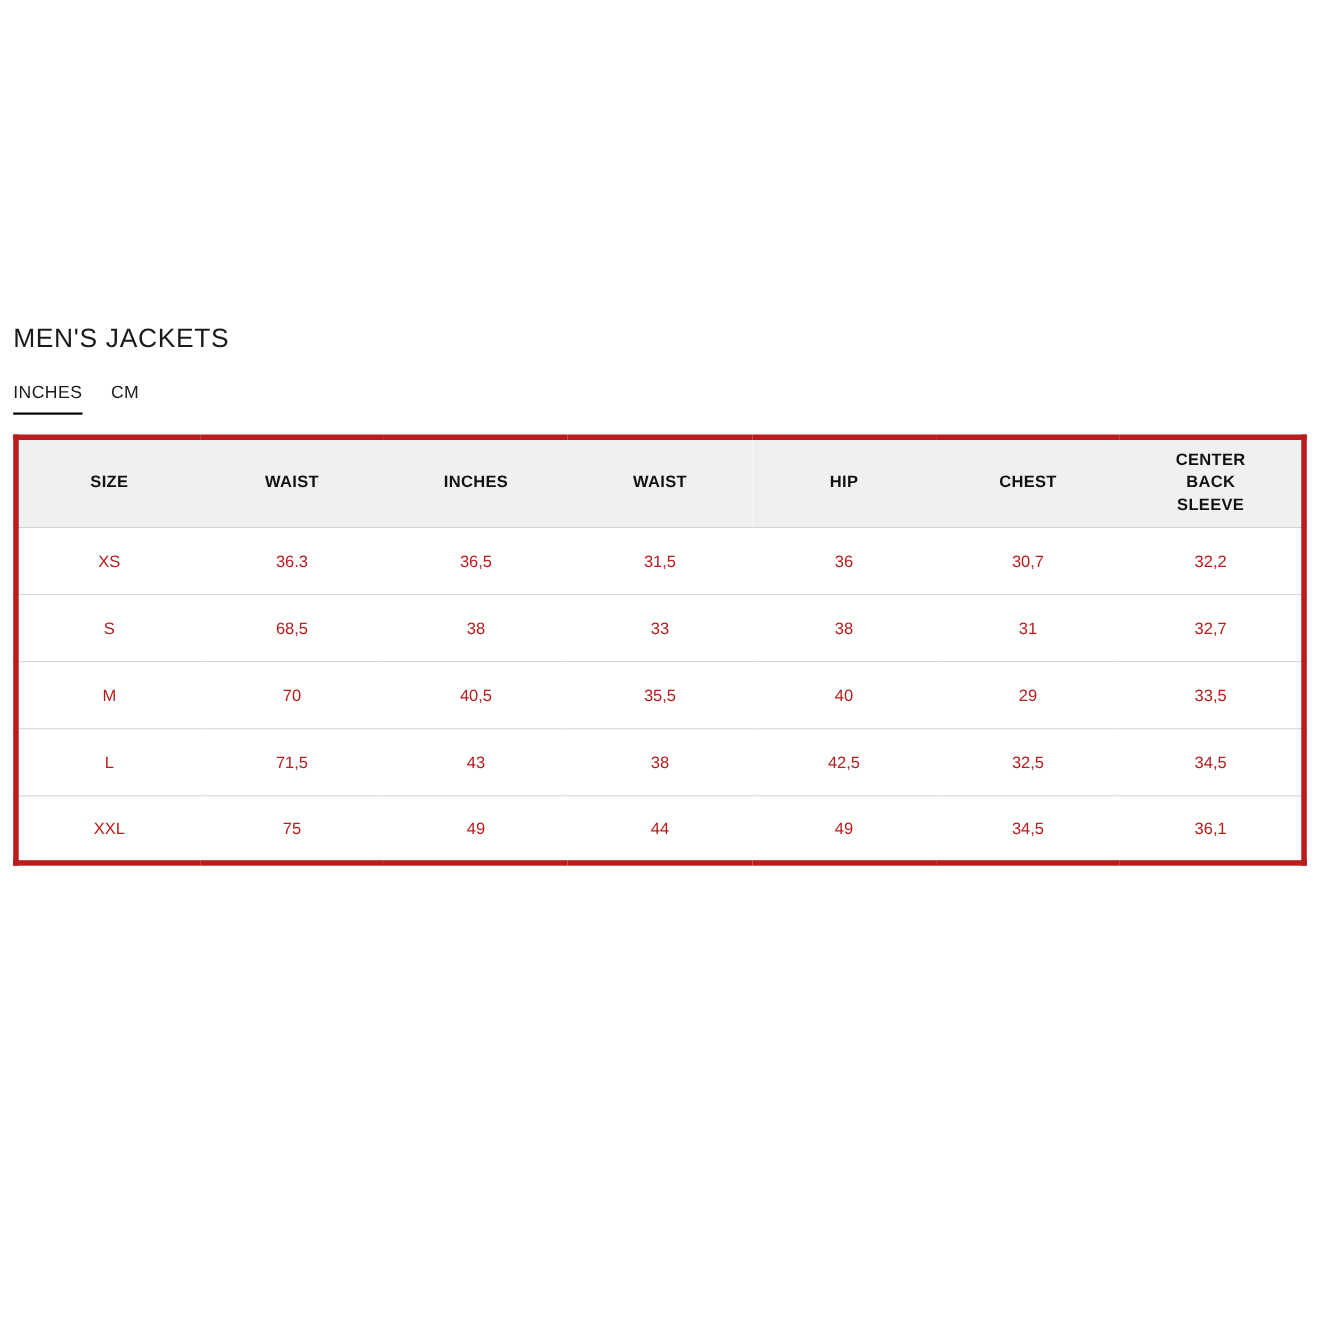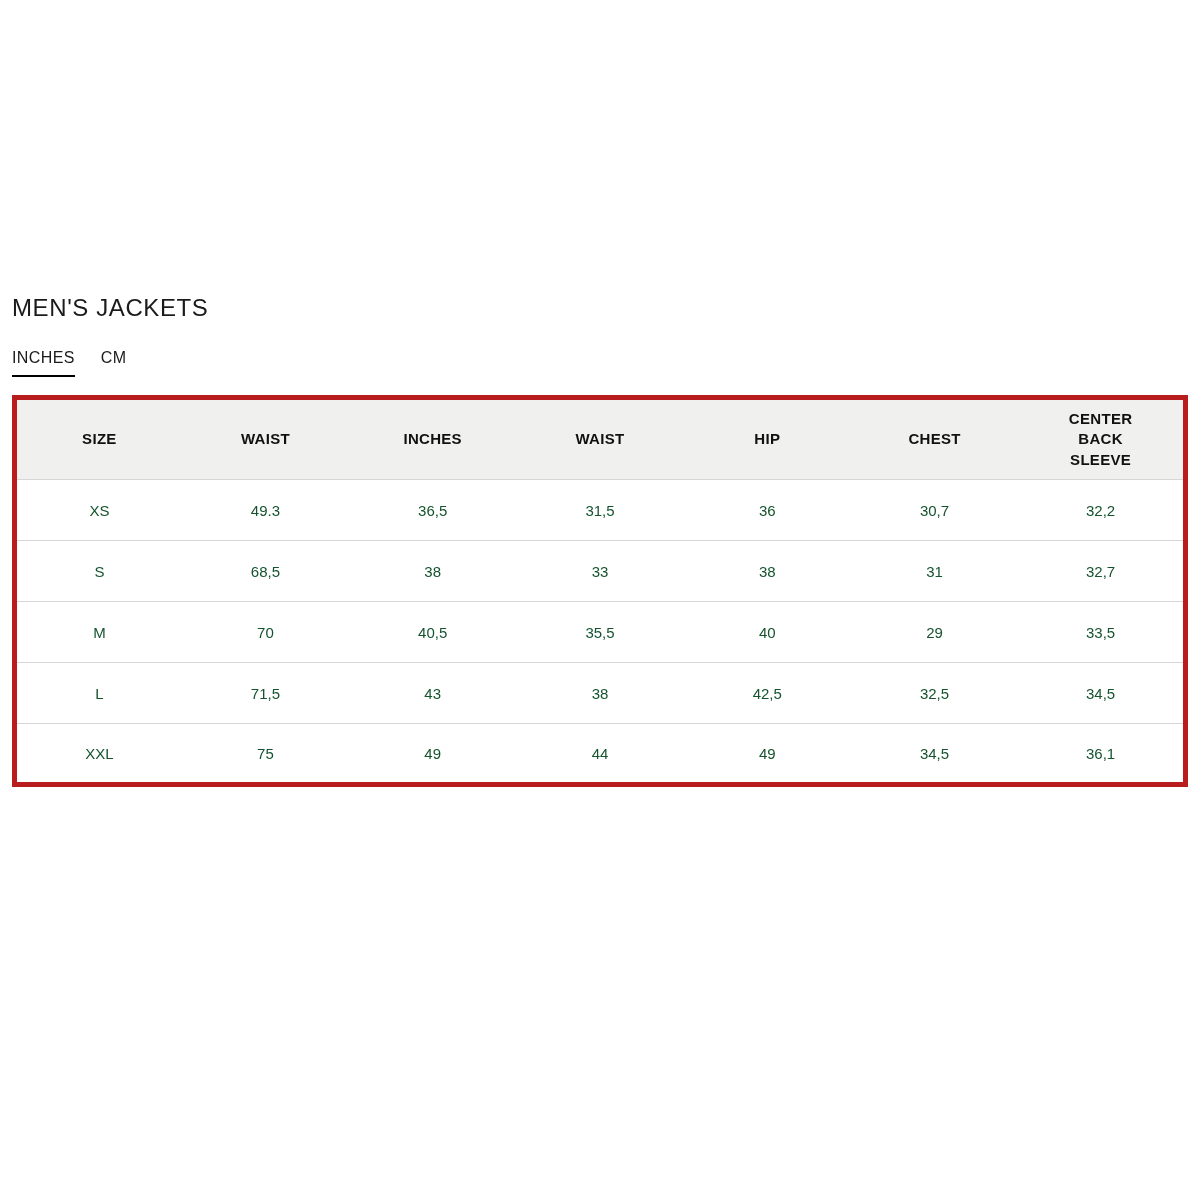--- a/index.html
+++ b/index.html
@@ -56,21 +56,21 @@
     border-bottom: 1px solid #d6d6d6;
     padding: 0 28px;
     line-height: 1.35;
   }
   table.size-table td {
     height: 61px;
     font-size: 15px;
     font-weight: 400;
     text-align: center;
     vertical-align: middle;
-    color: #14532d;
+    color: #b91c1c;
     border-bottom: 1px solid #d6d6d6;
   }
   table.size-table tr:last-child td {
     border-bottom: none;
   }
 </style>
 </head>
 <body>
 
 <div class="page">
@@ -90,21 +90,21 @@
           <th>INCHES</th>
           <th>WAIST</th>
           <th>HIP</th>
           <th>CHEST</th>
           <th>CENTER BACK SLEEVE</th>
         </tr>
     </thead>
     <tbody>
         <tr>
           <td>XS</td>
-          <td>49.3</td>
+          <td>36.3</td>
           <td>36,5</td>
           <td>31,5</td>
           <td>36</td>
           <td>30,7</td>
           <td>32,2</td>
         </tr>
         <tr>
           <td>S</td>
           <td>68,5</td>
           <td>38</td>

